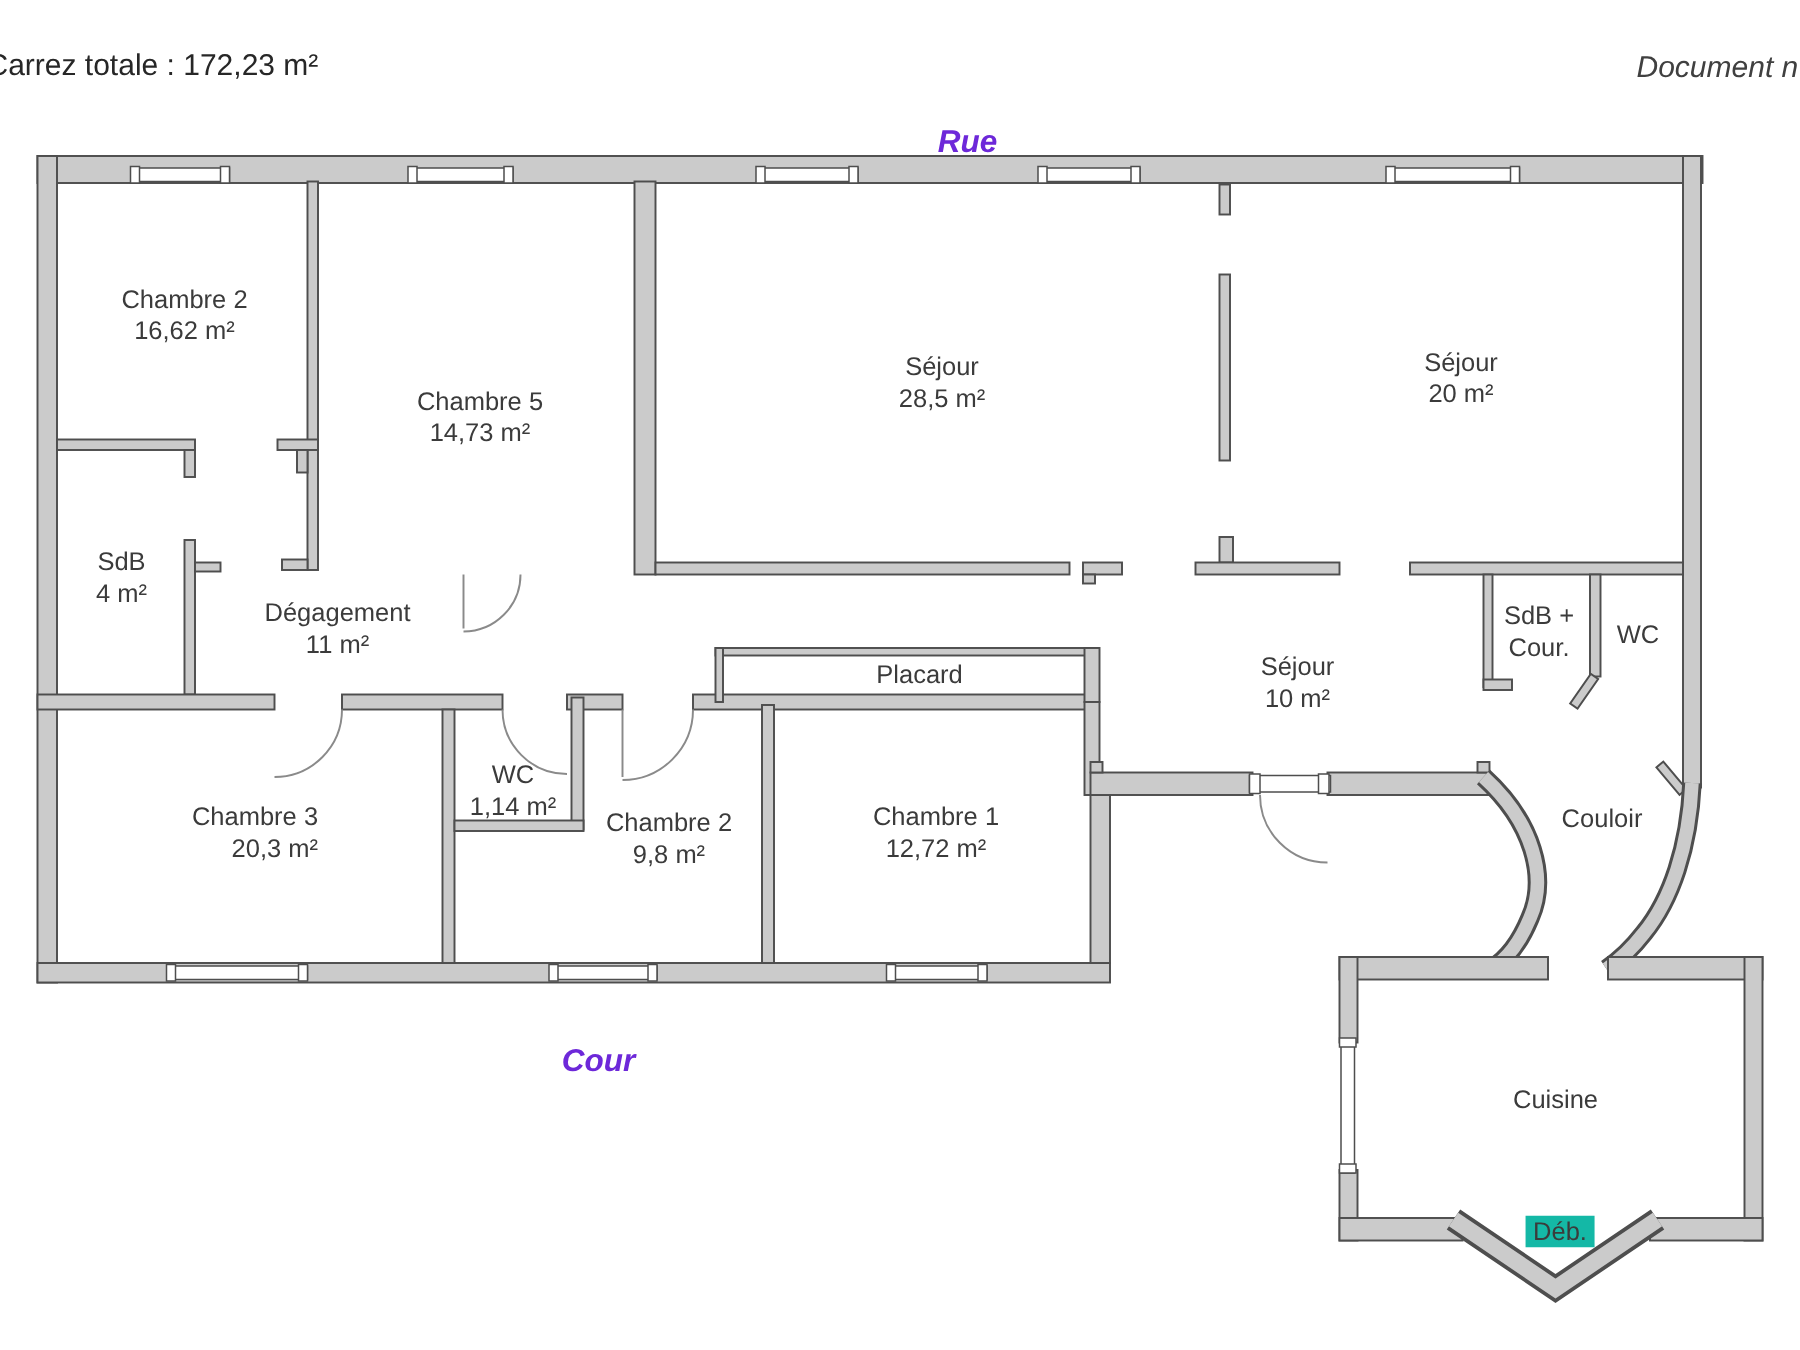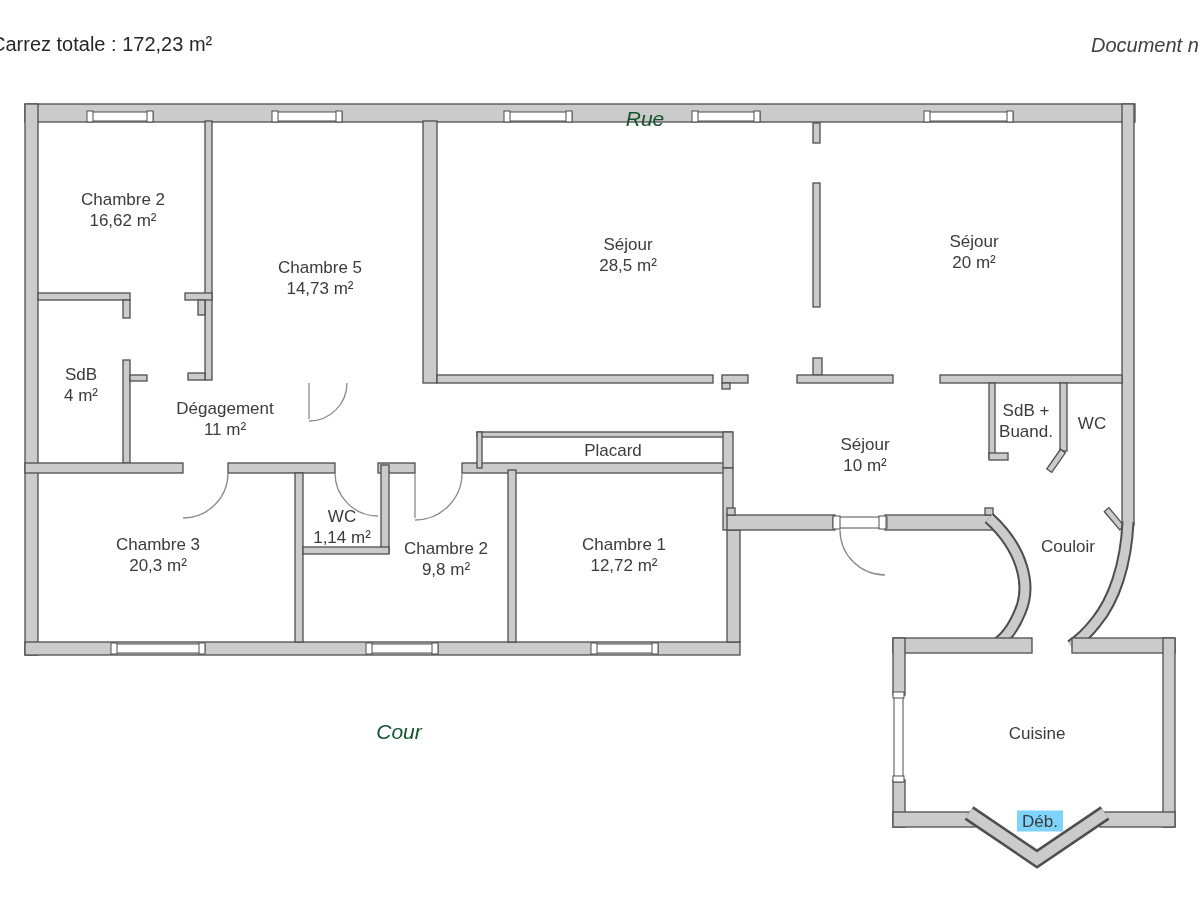--- a/index.html
+++ b/index.html
@@ -23,29 +23,29 @@
   .leafline{stroke:var(--arc);stroke-width:1.3;}
   .curve-out{fill:none;stroke:var(--wall-stroke);}
   .curve-in{fill:none;stroke:var(--wall-fill);}
   .room-label{
     position:absolute;transform:translate(-50%,-50%);
     text-align:center;color:var(--text);
     font-size:17px;line-height:21px;white-space:nowrap;
   }
   .orient-label{
     position:absolute;transform:translate(-50%,-50%);
-    font-style:italic;font-weight:400;font-size:21px;color:#14532d;white-space:nowrap;margin-top:24px;
+    font-style:italic;font-weight:700;font-size:21px;color:#6d28d9;white-space:nowrap;
   }
   .hdr-left{
     position:absolute;left:-9px;top:33px;font-size:20px;color:#272727;white-space:nowrap;
   }
   .hdr-right{
     position:absolute;left:1091px;top:34px;font-size:20px;font-style:italic;color:#404040;white-space:nowrap;
   }
-  .deb-bg{background:#7dd3fc;padding:0 5px;}
+  .deb-bg{background:#14b8a6;padding:0 5px;}
 </style>
 </head>
 <body>
 
 <svg width="1200" height="900" viewBox="0 0 1200 900">
 
   <g>
     <rect class="wall" x="25" y="104" width="1110" height="18"></rect>
     <rect class="wall" x="25" y="104" width="13" height="551"></rect>
     <rect class="wall" x="25" y="642" width="715" height="13"></rect>
@@ -237,26 +237,26 @@
 </div>
 <div class="room-label" style="left:613px;top:450px;">
   <div>Placard</div>
 </div>
 <div class="room-label" style="left:865px;top:455px;">
   <div>Séjour</div>
   <div>10 m²</div>
 </div>
 <div class="room-label" style="left:1026px;top:421px;text-align:center;">
   <div>SdB +</div>
-  <div>Buand.</div>
+  <div>Cour.</div>
 </div>
 <div class="room-label" style="left:1092px;top:423px;">
   <div>WC</div>
 </div>
-<div class="room-label" style="left:158px;top:555px;">
+<div class="room-label" style="left:170px;top:555px;text-align:right;">
   <div>Chambre 3</div>
   <div>20,3 m²</div>
 </div>
 <div class="room-label" style="left:342px;top:527px;">
   <div>WC</div>
   <div>1,14 m²</div>
 </div>
 <div class="room-label" style="left:446px;top:559px;">
   <div>Chambre 2</div>
   <div>9,8 m²</div>

